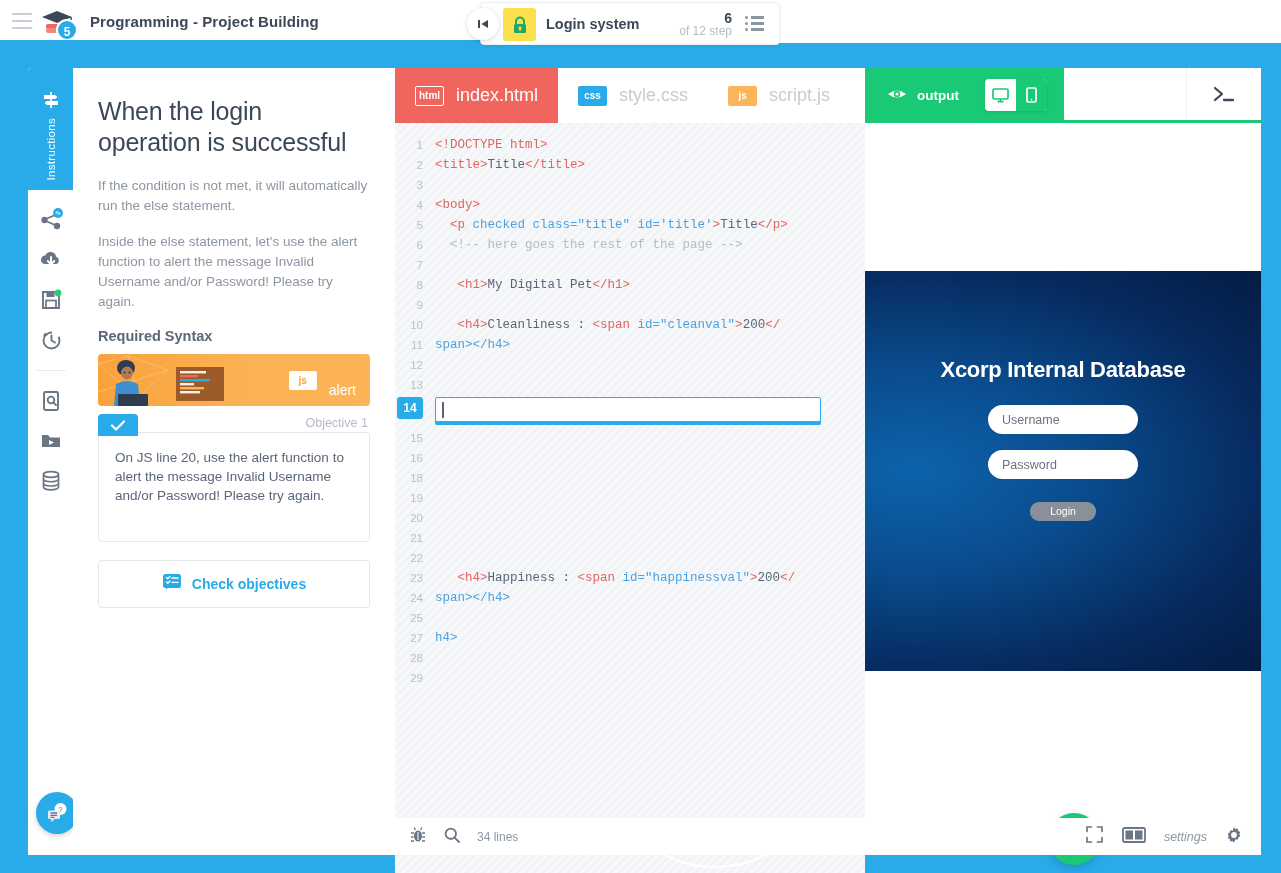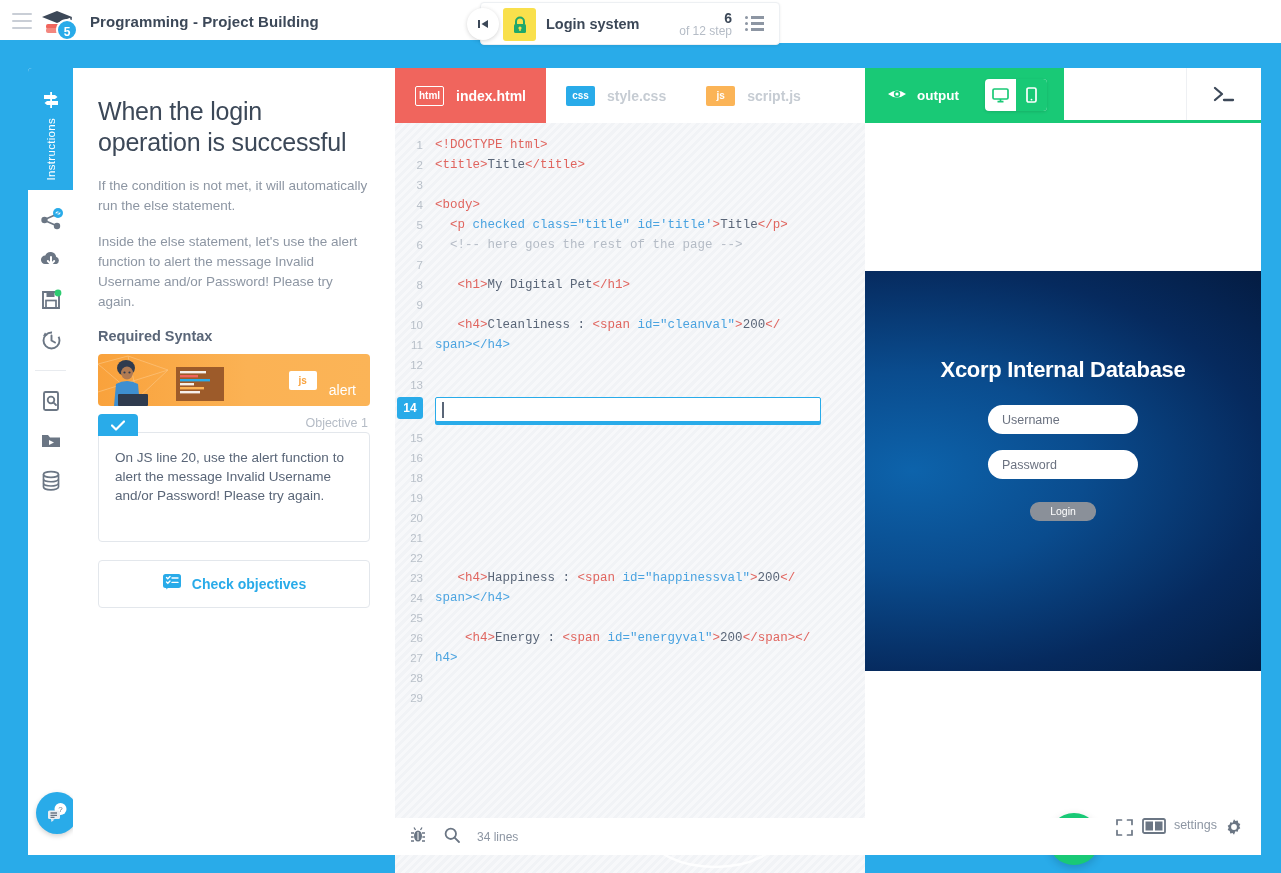--- a/index.html
+++ b/index.html
@@ -159,21 +159,21 @@
   .tab {
     display: flex; align-items: center; gap: 12px; padding: 0 20px;
     height: 55px; cursor: pointer;
   }
   .tab.active { background: #f0655d; }
   .chip { width: 29px; height: 20px; border-radius: 2px;
           font-size: 10px; font-weight: bold; text-align: center; line-height: 20px; color: #fff; }
   .chip.html { background: transparent; border: 1.5px solid #fff; color: #fff; line-height: 17px; }
   .chip.css { background: #29abe9; }
   .chip.js { background: #fbb457; }
-  .tab-label { font-size: 14px; font-weight: bold; color: #c6ccd3; }
+  .tab-label { font-size: 18px; font-weight: normal; color: #c6ccd3; }
   .tab.active .tab-label { color: #fff; }
 
   .code-area {
     position: absolute; left: 0; top: 55px; width: 470px; height: 763px;
     background: repeating-linear-gradient(135deg,#f7f8fa 0px,#f7f8fa 3px,#f1f3f6 3px,#f1f3f6 6px);
     padding-top: 12px; overflow: hidden;
   }
   .cline { display: flex; min-height: 20px; font-family: "Liberation Mono", monospace; font-size: 12.5px; }
   .lnum {
     width: 40px; min-width: 40px; text-align: right; padding-right: 12px;
@@ -240,21 +240,21 @@
     color: #fff; font-size: 10.5px; text-align: center; line-height: 19px; cursor: pointer;
   }
   .reload-btn {
     position: absolute; left: 183px; top: 745px; width: 52px; height: 52px;
     background: #19c976; border-radius: 50%; cursor: pointer;
     display: flex; align-items: center; justify-content: center;
     box-shadow: 0 3px 8px rgba(0,0,0,.16);
   }
   .out-status {
     position: absolute; left: 0; bottom: 0; width: 396px; height: 37px; background: #fff;
-    display: flex; align-items: flex-start; justify-content: flex-end; gap: 8px; padding-right: 18px;
+    display: flex; align-items: center; justify-content: flex-end; gap: 18px; padding-right: 18px; font-style: italic;
   }
   .settings-lbl { font-size: 12.5px; color: #8d96a3; }
   .wm {
     position: absolute; left: 590px; bottom: 0px; width: 250px; height: 42px;
     overflow: hidden; pointer-events: none; z-index: 1;
   }
 </style>
 </head>
 <body>
 
@@ -576,24 +576,20 @@
             <div class="lnum">23</div>
             <div class="ltext"><span class="tg">   &lt;h4&gt;</span><span class="tx">Happiness : </span><span class="tg">&lt;span </span><span class="at">id="happinessval"</span><span class="tg">&gt;</span><span class="tx">200</span><span class="tg">&lt;/</span></div>
           </div>
           <div class="cline">
             <div class="lnum">24</div>
             <div class="ltext"><span class="at">span&gt;&lt;/h4&gt;</span></div>
           </div>
           <div class="cline">
             <div class="lnum">25</div>
             <div class="ltext">&nbsp;</div>
-          </div>
-          <div class="cline">
-            <div class="lnum">26</div>
-            <div class="ltext"><span class="tg">    &lt;h4&gt;</span><span class="tx">Energy : </span><span class="tg">&lt;span </span><span class="at">id="energyval"</span><span class="tg">&gt;</span><span class="tx">200</span><span class="tg">&lt;/span&gt;&lt;/</span></div>
           </div>
           <div class="cline">
             <div class="lnum">27</div>
             <div class="ltext"><span class="at">h4&gt;</span></div>
           </div>
           <div class="cline">
             <div class="lnum">28</div>
             <div class="ltext">&nbsp;</div>
           </div>
           <div class="cline">

